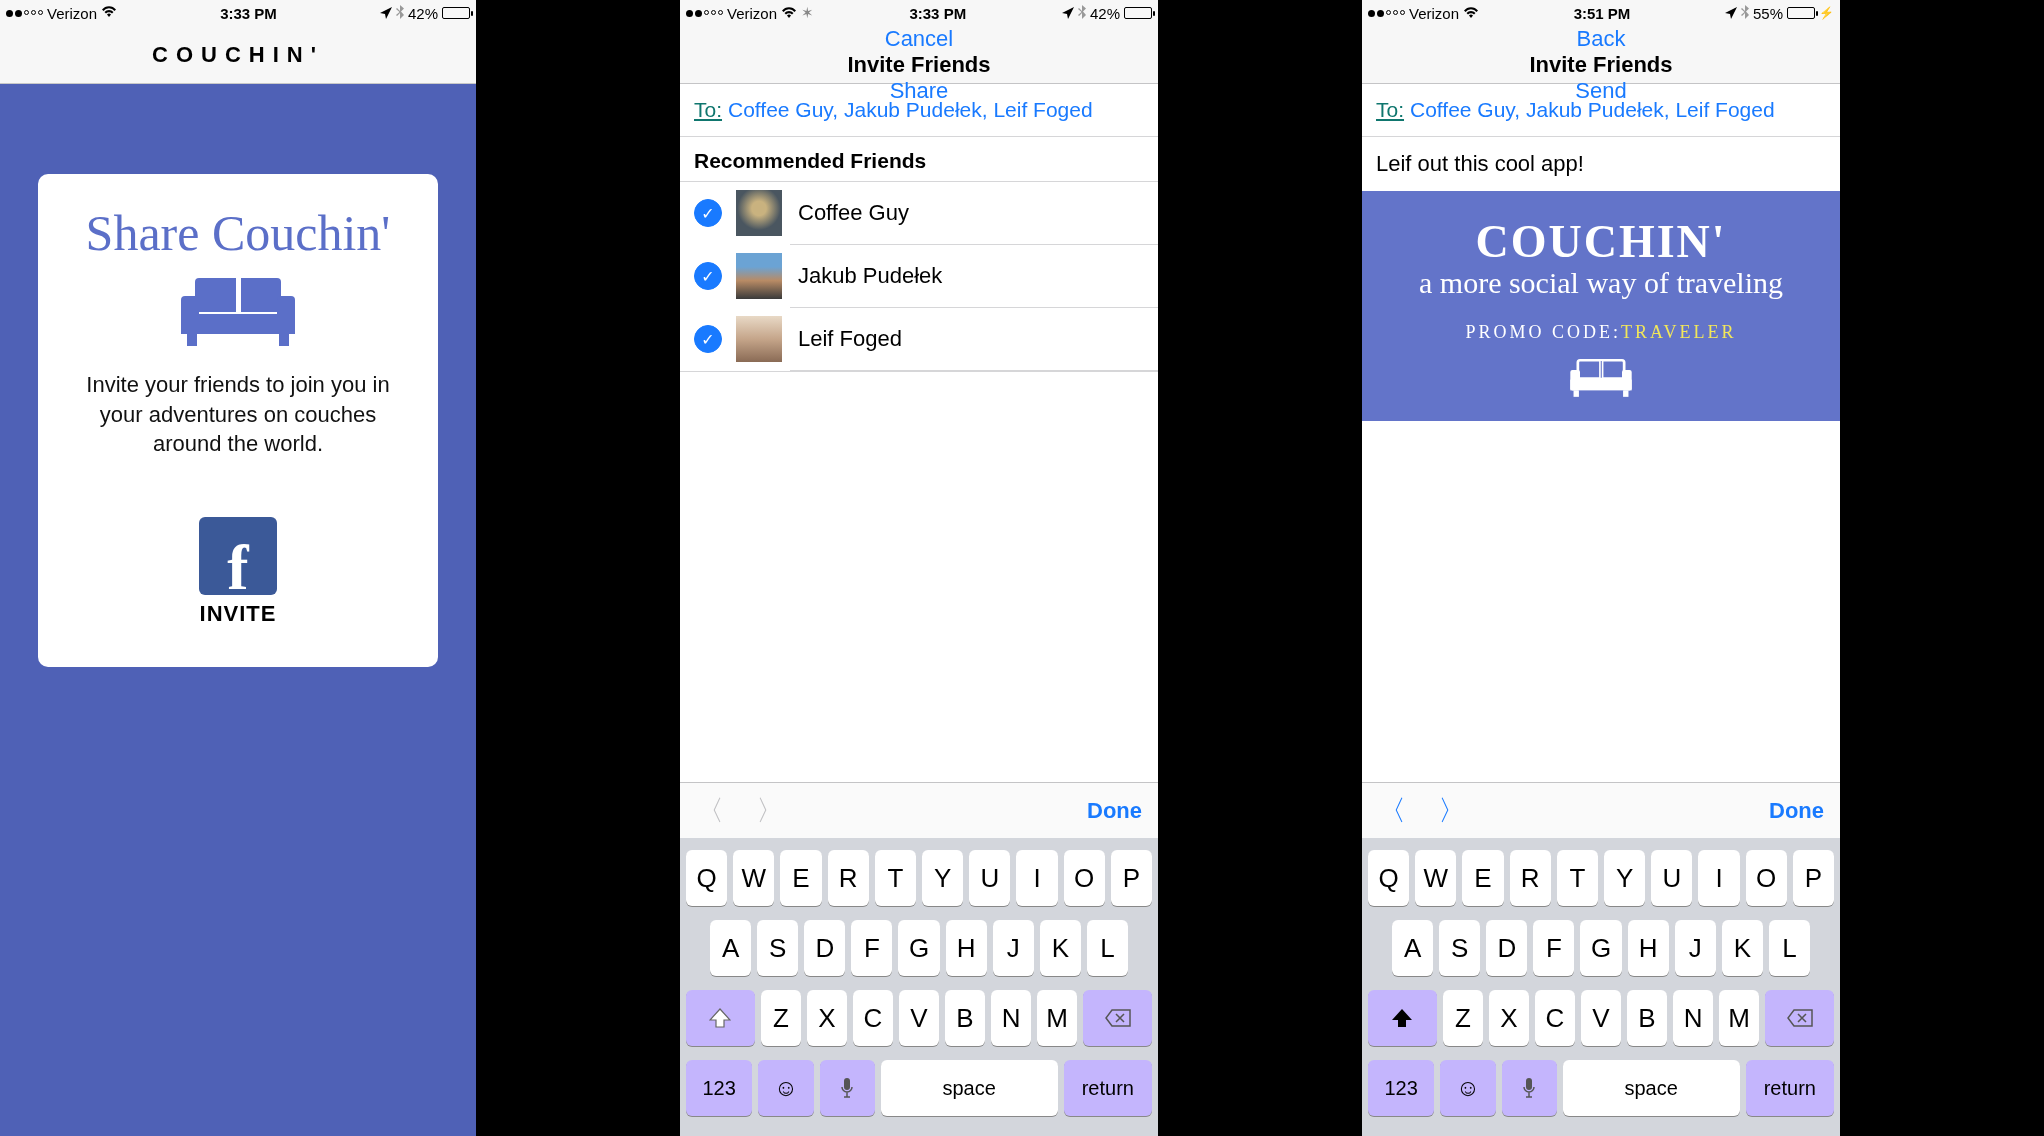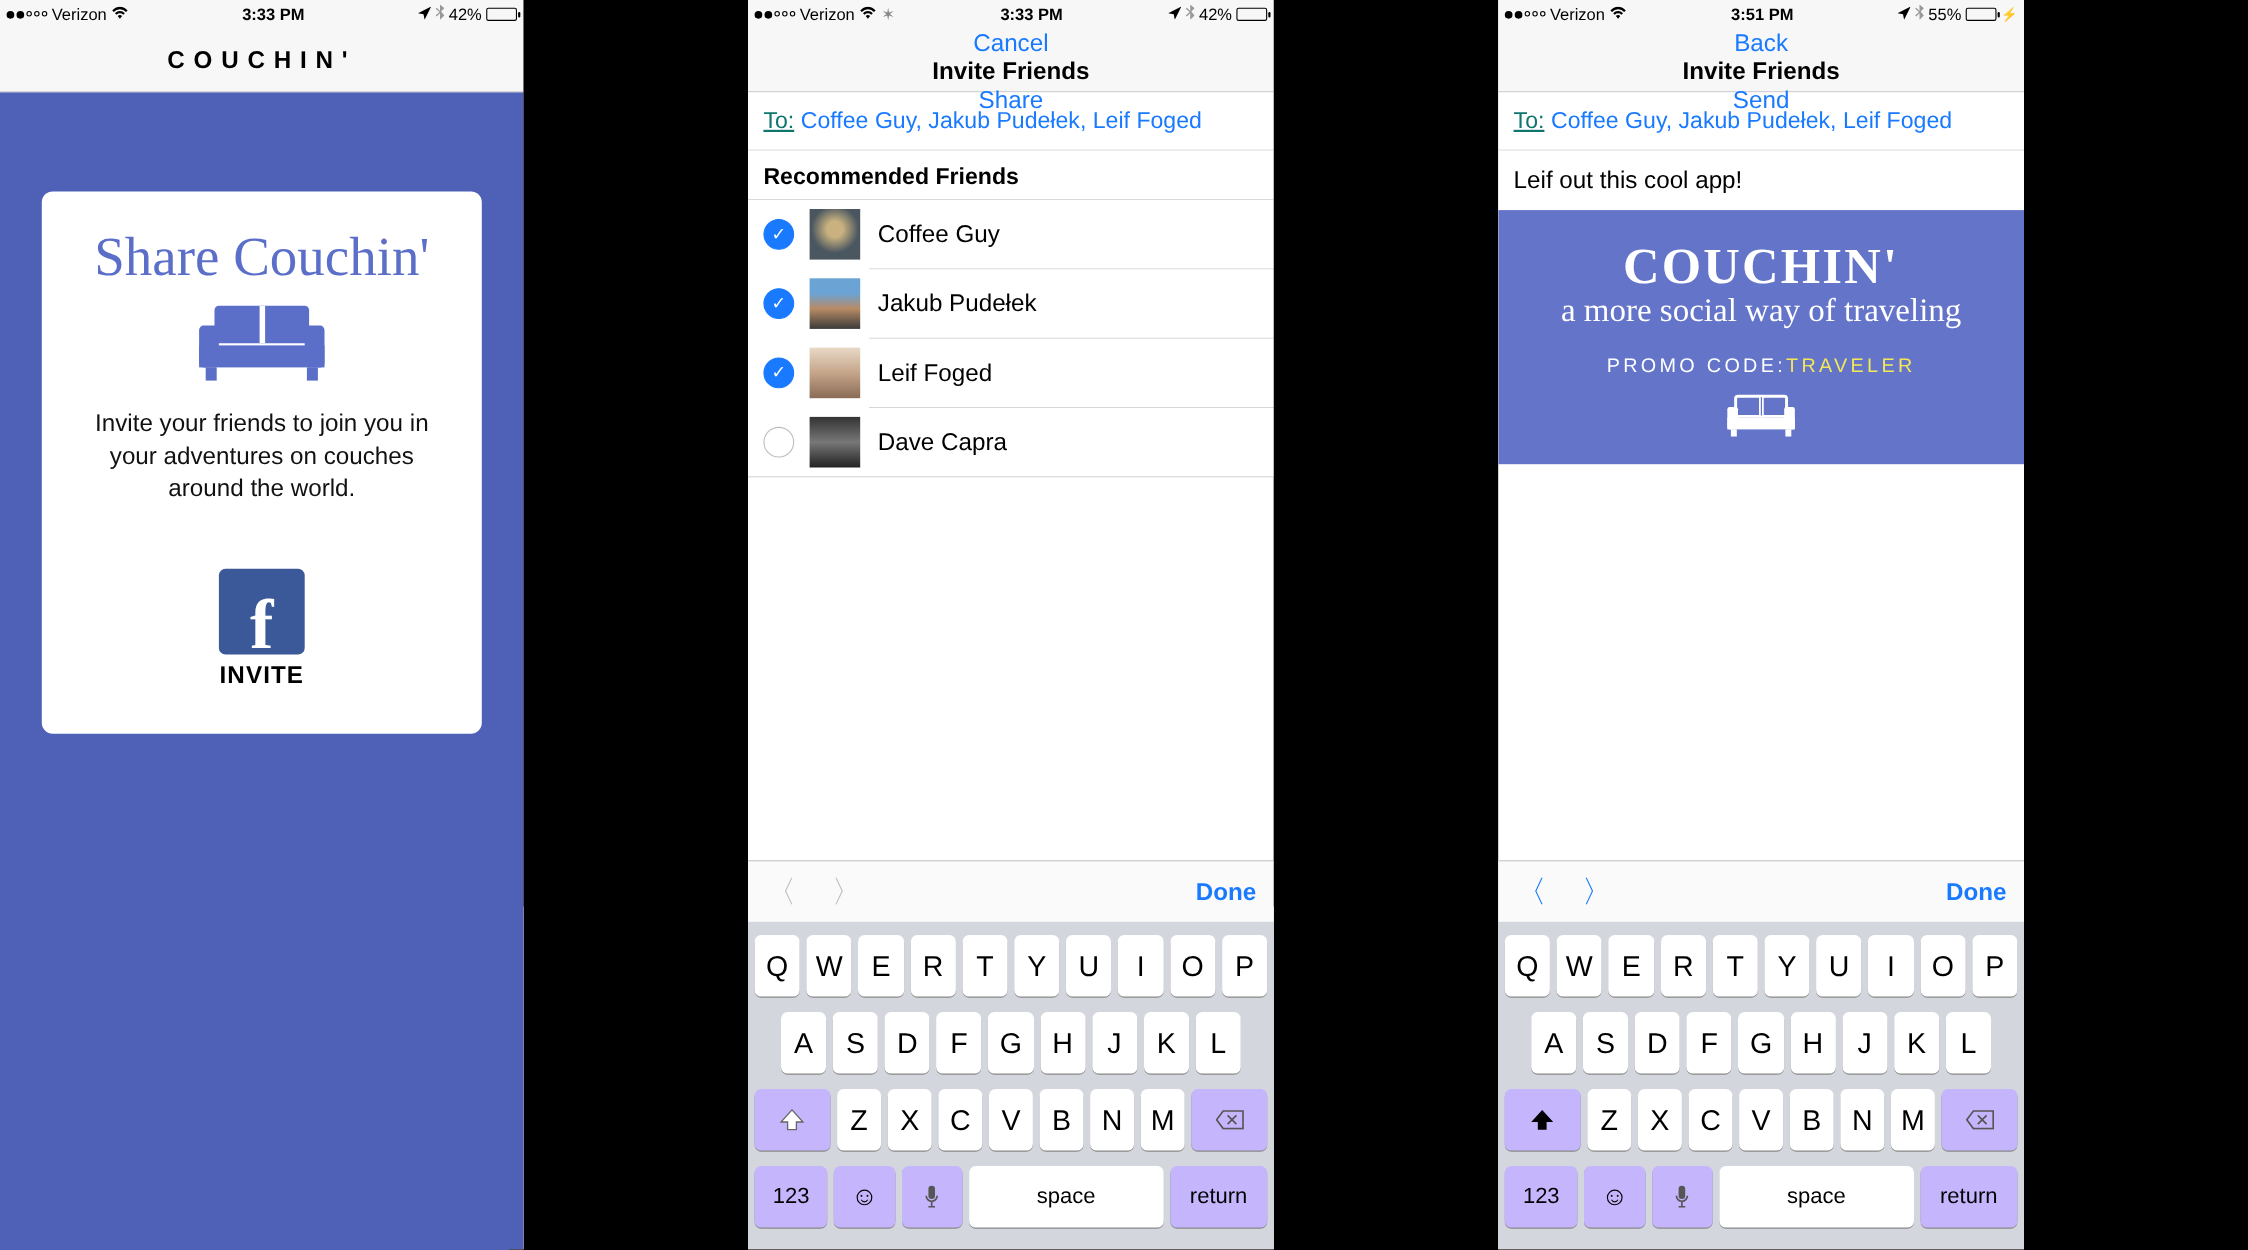--- a/index.html
+++ b/index.html
@@ -198,21 +198,21 @@
   }
   .promo-sub {
     font-family: "Brush Script MT", cursive;
     font-size: 30px;
     margin-top: -2px;
     margin-bottom: 22px;
   }
   .promo-code-line {
     font-size: 18px;
     letter-spacing: 3px;
-    font-family: Liberation Sans, sans-serif;
+    font-family: Liberation Serif, serif;
     font-weight: 400;
     margin-bottom: 14px;
   }
   .promo-code { color:#f2e75a; }
 
   
   .stack { display:flex; width:2044px; height:824px; background:#000; }
   .stack .screen { flex: 0 0 auto; }
   .spacer { flex:1 1 auto; background:#000; position:relative; }
   
@@ -333,25 +333,20 @@
       <span class="avatar av2"></span>
       <span class="friend-name">Jakub Pudełek</span>
     </div>
     <div class="friend-sep"></div>
     <div class="friend-row">
       <span class="check on">✓</span>
       <span class="avatar av3"></span>
       <span class="friend-name">Leif Foged</span>
     </div>
     <div class="friend-sep"></div>
-    <div class="friend-row">
-      <span class="check"></span>
-      <span class="avatar av4"></span>
-      <span class="friend-name">Dave Capra</span>
-    </div>
     <div style="border-bottom:1px solid #d6d6d8;"></div>
 
     <div style="position:absolute; bottom:0; left:0; right:0;">
       <div class="kb-accessory">
         <div class="acc-left">
           <span class="chev">〈</span>
           <span class="chev">〉</span>
         </div>
         <span class="done">Done</span>
       </div>

